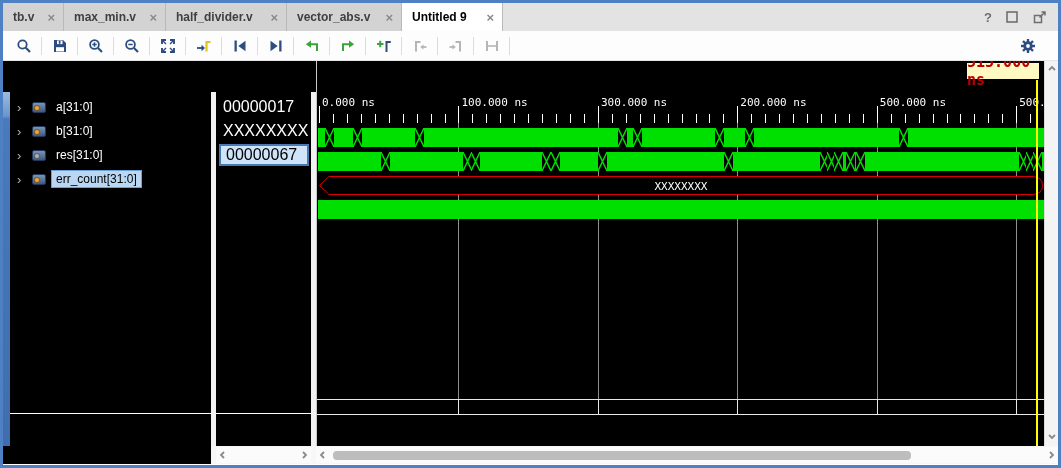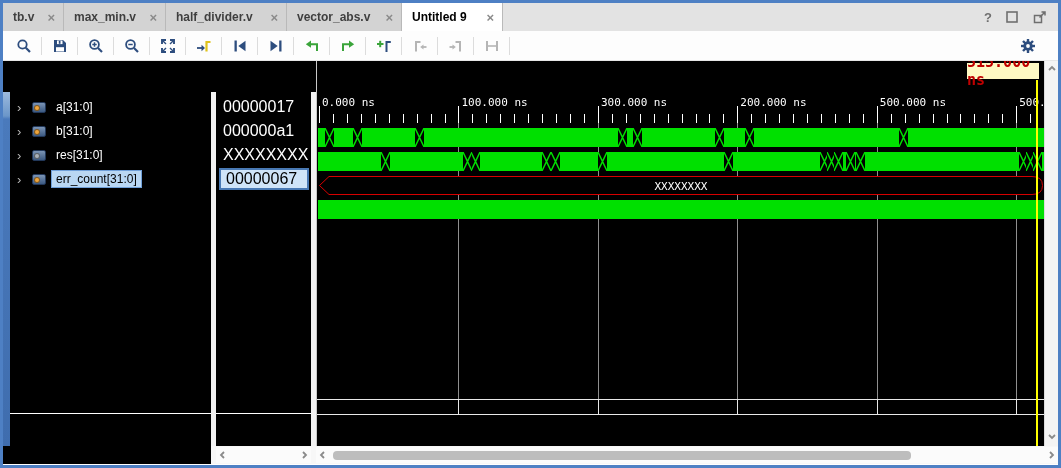--- a/index.html
+++ b/index.html
@@ -275,23 +275,20 @@
     </div>
 
     <div class="abs gap" style="left:208px;"></div>
 
     <div class="abs panel" style="left:213px;width:95px;">
       <div class="pbody" id="valuebody">
           <div class="vrow">
             <span>00000017</span>
           </div>
           <div class="vrow">
-            <span>000000a1</span>
-          </div>
-          <div class="vrow">
             <span>XXXXXXXX</span>
           </div>
           <div class="vrow">
             <span class="vbox">00000067</span>
           </div>
         </div>
       <div class="hline"></div>
     </div>
 
     <div class="abs gap" style="left:308px;"></div>

